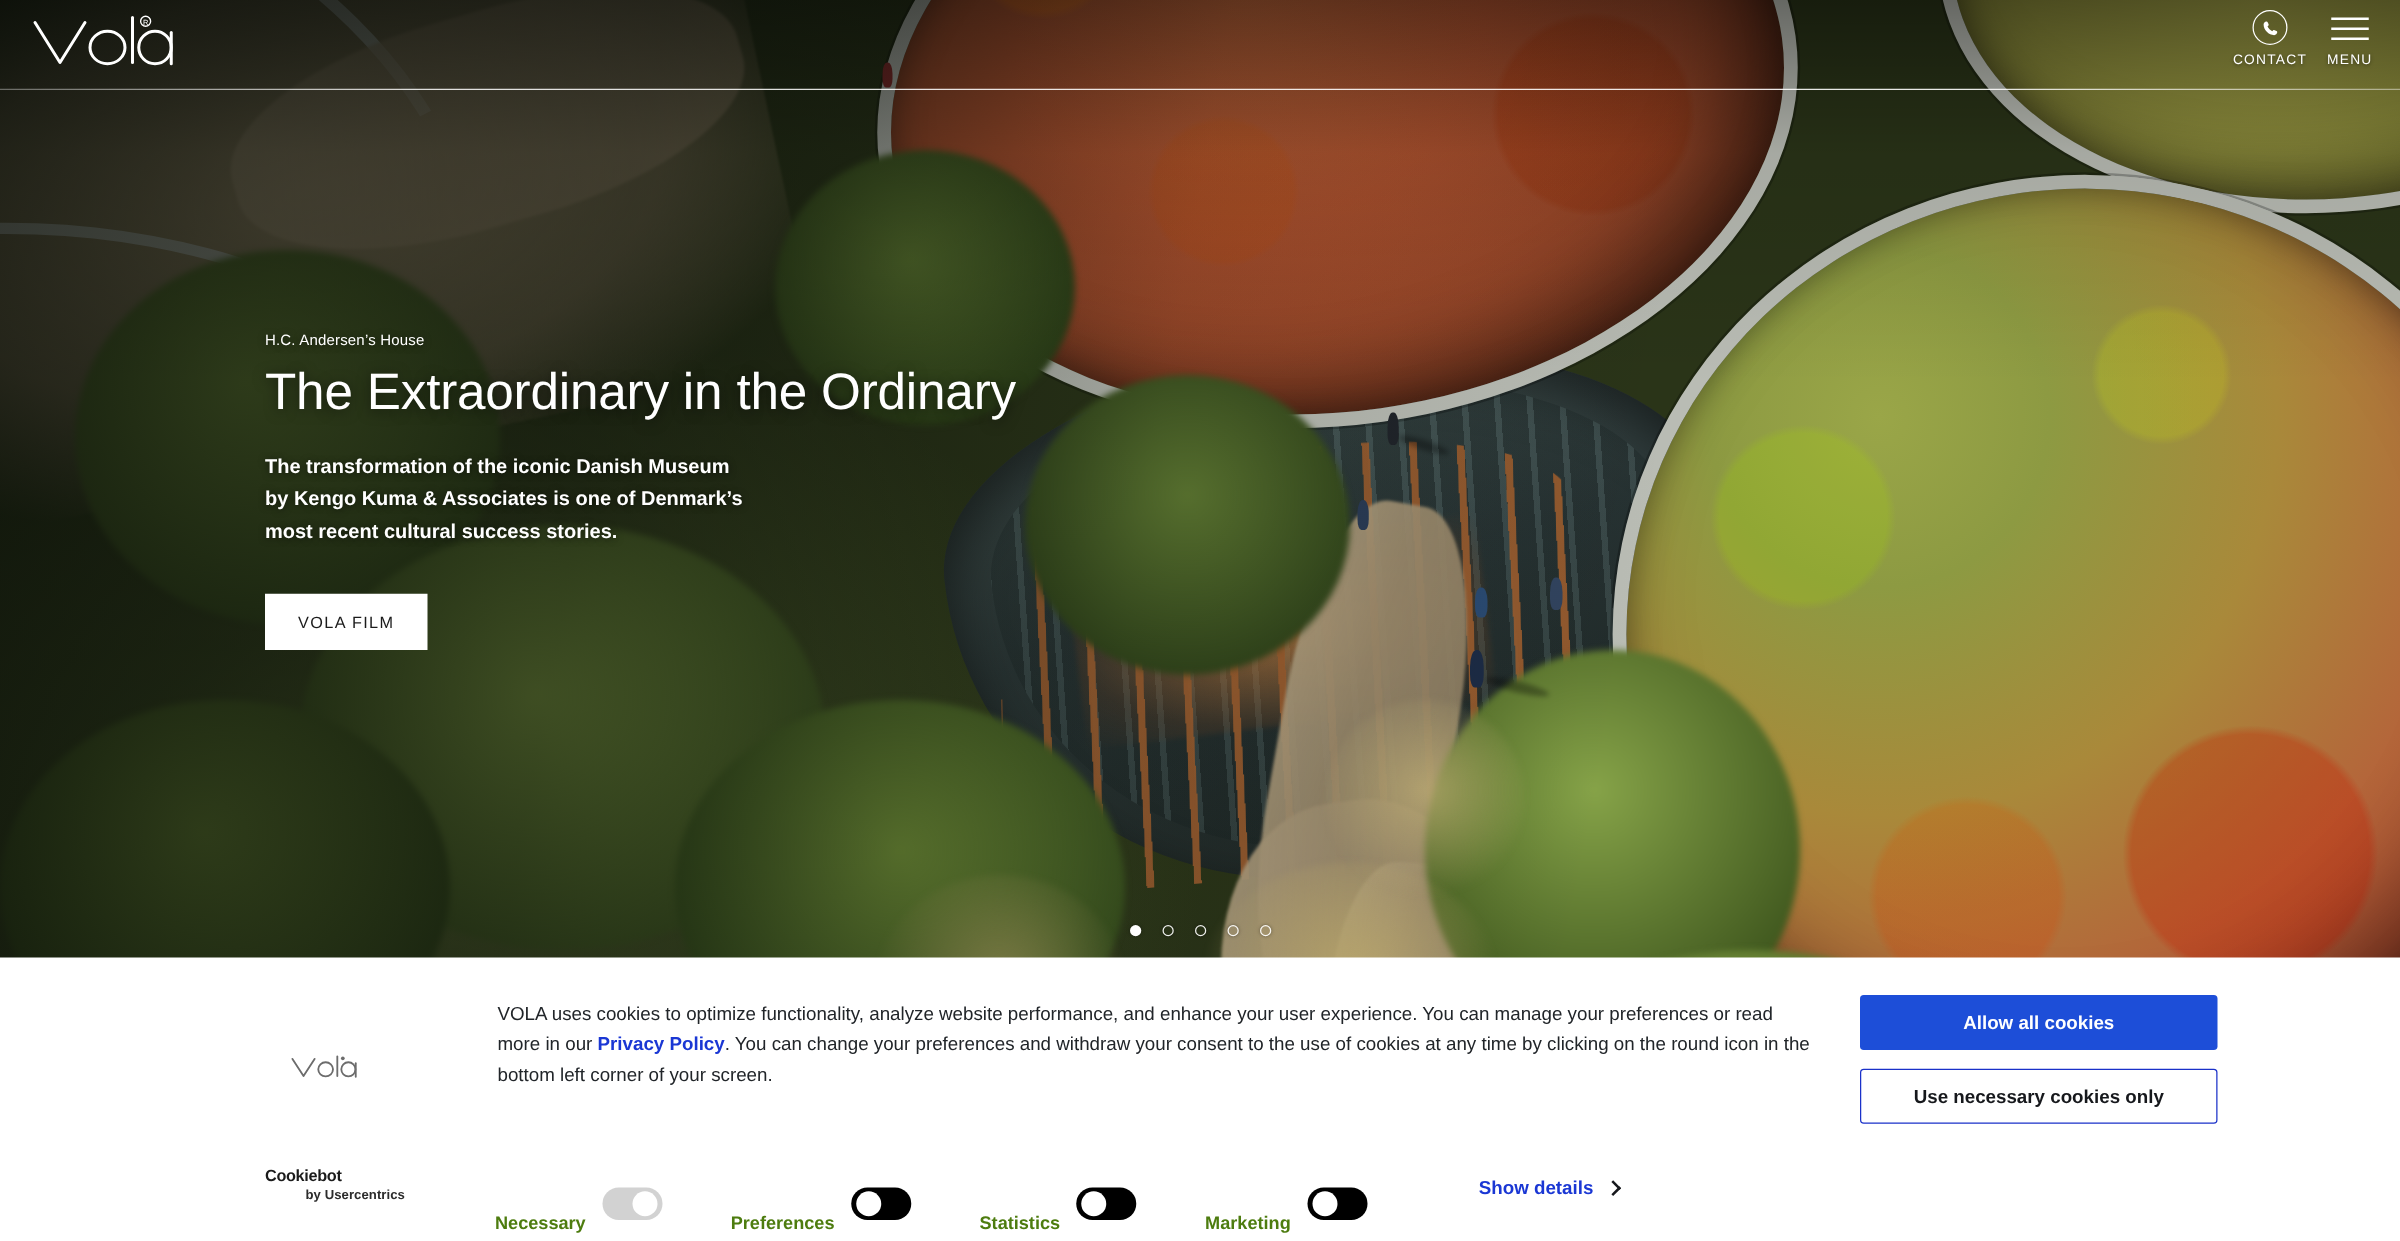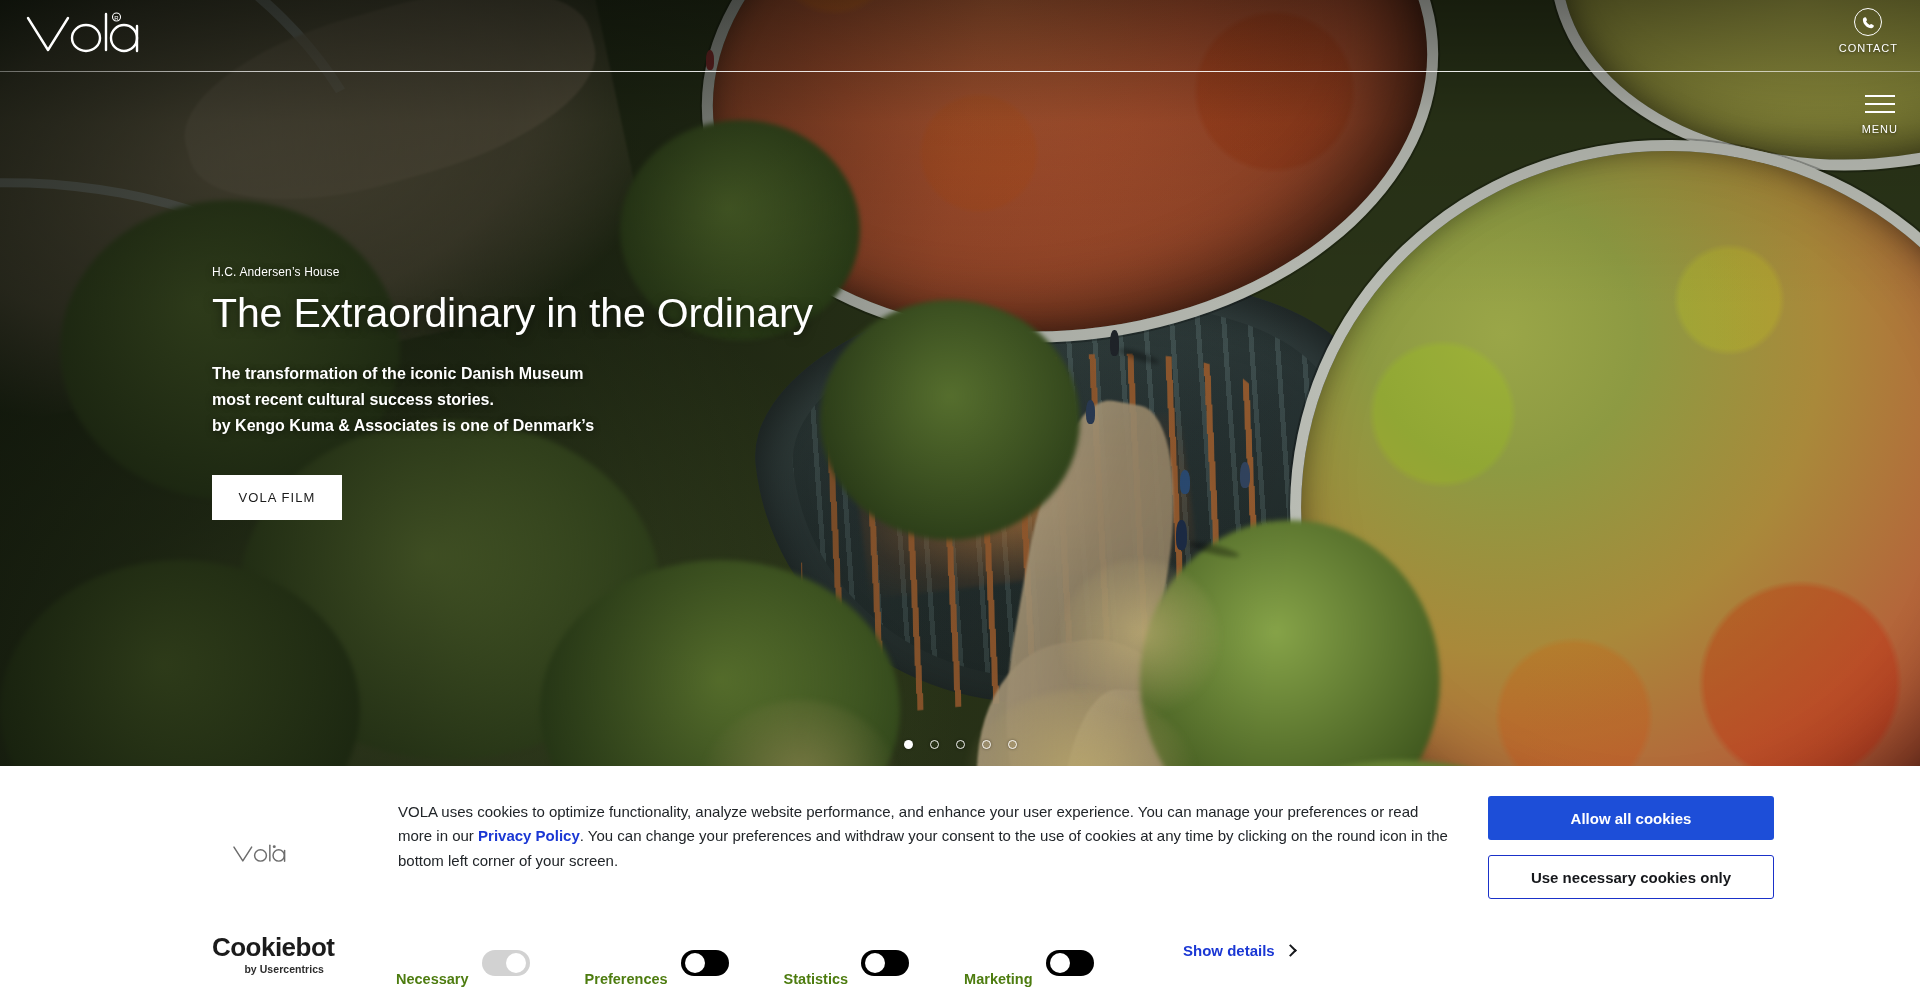--- a/index.html
+++ b/index.html
@@ -186,21 +186,21 @@
     width: 118px; height: 52px;
     color: #fff;
   }
   .logo svg { display:block; }
 
   .header-rule {
     position: absolute; left: 0; top: 71px; width: 1920px; height: 1px;
     background: linear-gradient(90deg, rgba(255,255,255,.35) 0%, rgba(255,255,255,.85) 18%, rgba(255,255,255,.9) 82%, rgba(255,255,255,.45) 100%);
   }
 
-  .hdr-actions { position: absolute; right: 22px; top: 8px; display: flex; gap: 35px; align-items: flex-end; flex-direction: column; }
+  .hdr-actions { position: absolute; right: 22px; top: 8px; display: flex; gap: 16px; align-items: flex-end; }
   .hdr-item { display: flex; flex-direction: column; align-items: center; gap: 6px; cursor: pointer; }
   .phone-circle {
     width: 28px; height: 28px; border-radius: 50%;
     border: 1.4px solid #fff; display: flex; align-items: center; justify-content: center;
     color: #fff;
   }
   .burger { width: 30px; height: 26px; position: relative; margin-top: 2px; }
   .burger i {
     position: absolute; left: 0; width: 30px; height: 2px; background: #fff; display: block;
   }
@@ -291,21 +291,21 @@
     background: #fff; color: #16181c;
     font-size: 15px; font-weight: 700;
     border: 1.6px solid #1a31c9; border-radius: 3px;
     cursor: pointer; font-family: "Liberation Sans", sans-serif;
   }
 
   
   .cookie-bottom { position: relative; height: 67px; }
   .cb-logo { position: absolute; left: 212px; top: 8px; width: 112px; }
   .cb-logo .cb-name {
-    font-size: 26px; font-weight: 700; color: #1b1b1b;
+    font-size: 13px; font-weight: 700; color: #1b1b1b;
     letter-spacing: -.02em; line-height: 1;
   }
   .cb-logo .cb-sub {
     font-size: 10.5px; font-weight: 600; color: #2c2c2c;
     text-align: right; margin-top: 3px; letter-spacing: .005em;
   }
 
   .prefs { position: absolute; left: 396px; top: 12px; display: flex; align-items: center; gap: 0; }
   .pref { display: flex; align-items: center; gap: 13px; margin-right: 55px; }
   .pref-label { font-size: 14.5px; font-weight: 700; color: #4d7c0f; margin-top: 33px; }
@@ -390,22 +390,22 @@
       <div class="person p6"></div>
 
       <div class="hero-scrim"></div>
     </div>
 
     <div class="hero-copy">
       <div class="eyebrow">H.C. Andersen’s House</div>
       <div class="headline">The Extraordinary in the Ordinary</div>
       <div class="subcopy">
         <div>The transformation of the iconic Danish Museum</div>
+        <div>by Kengo Kuma &amp; Associates is one of Denmark’s</div>
         <div>most recent cultural success stories.</div>
-        <div>by Kengo Kuma &amp; Associates is one of Denmark’s</div>
       </div>
       <button class="watch-btn">VOLA FILM</button>
     </div>
 
     <div class="dots">
       <div class="dot active"></div>
       <div class="dot"></div>
       <div class="dot"></div>
       <div class="dot"></div>
       <div class="dot"></div>

